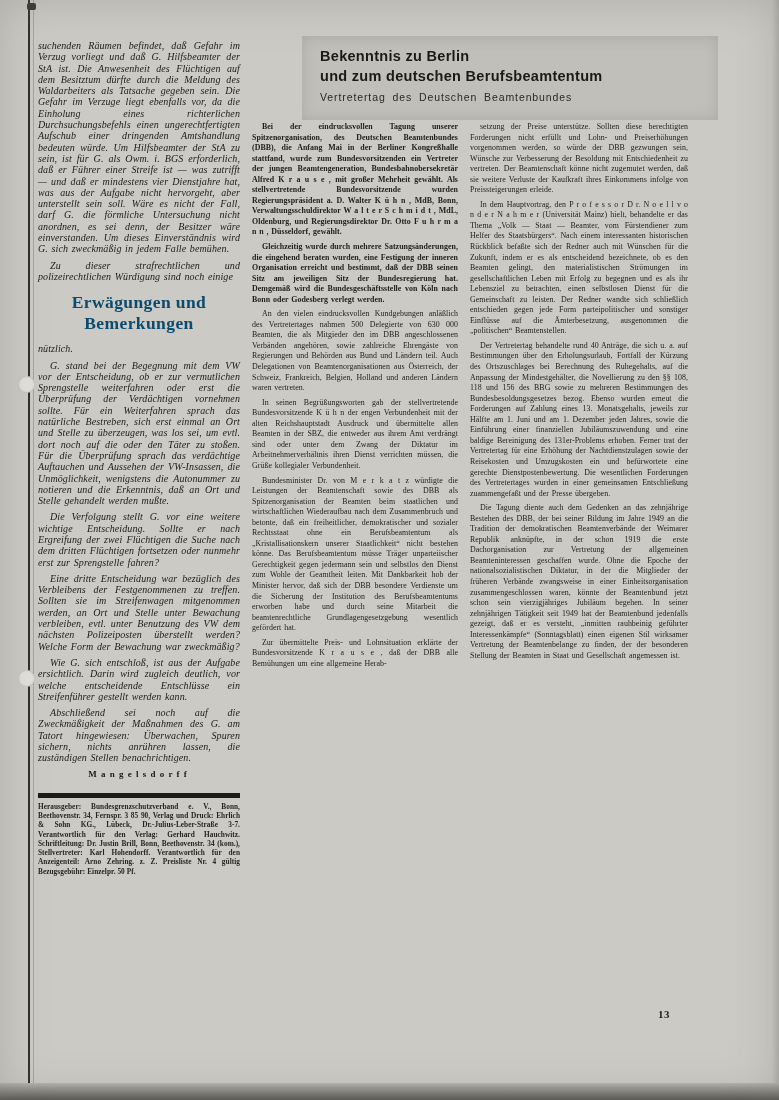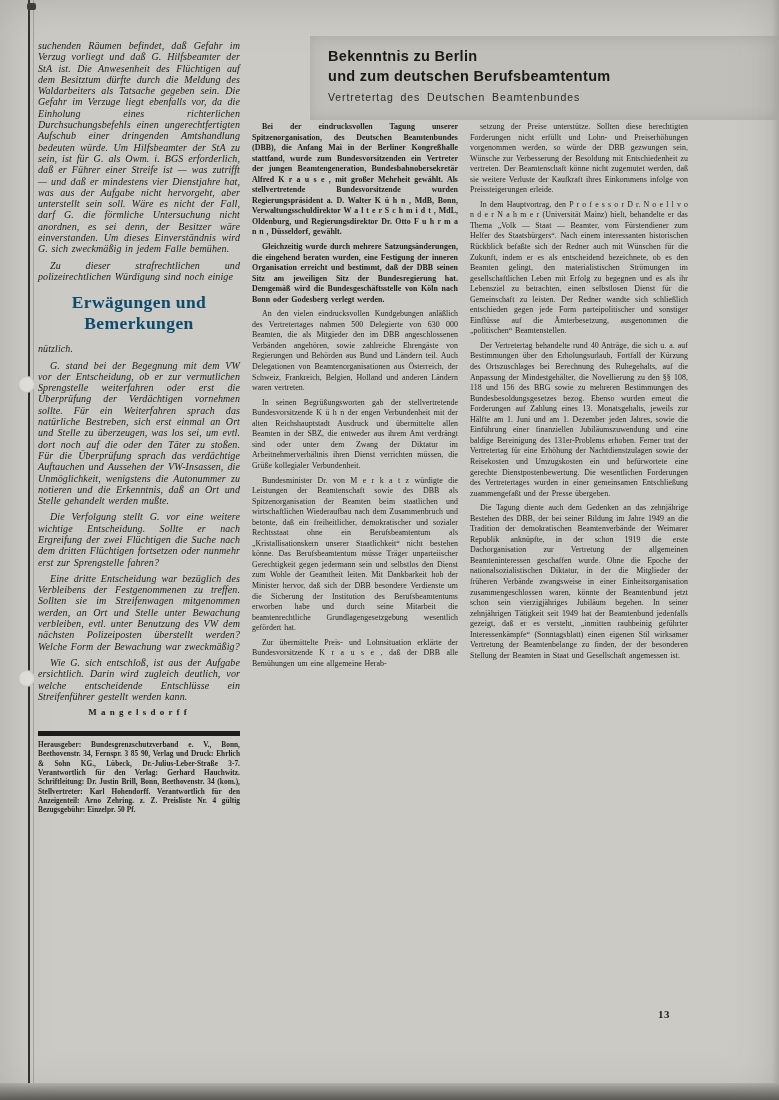--- a/index.html
+++ b/index.html
@@ -39,24 +39,23 @@
     font-size:9px;font-weight:700;text-align:center;letter-spacing:1px;
     margin:4px 2px 0 0;color:#20201e;
   }
   .rule{width:202px;height:5px;background:#1c1b19;margin:14px 0 0 0;}
   .imprint{
     margin-top:4px;font-size:7.3px;line-height:9.3px;font-weight:700;
     text-align:justify;letter-spacing:.05px;color:#262522;
   }
   
   .header-box{
-    position:absolute;left:302px;top:36px;width:470px;height:84px;
+    position:absolute;left:302px;top:36px;width:416px;height:84px;
     background:#c0bfb9;
     box-shadow:inset 0 0 14px rgba(110,108,100,.25);
-    margin-left:8px;
   }
   .header-box .t1,.header-box .t2{
     font-family:"Liberation Sans",sans-serif;font-weight:700;color:#1b1a18;
     font-size:14.5px;line-height:17px;margin:0 0 0 18px;letter-spacing:.3px;
   }
   .header-box .t1{padding-top:12px;}
   .header-box .t2{margin-top:3px;}
   .header-box .sub{
     font-family:"Liberation Sans",sans-serif;font-weight:400;color:#2a2926;
     font-size:10.5px;margin:6px 0 0 18px;letter-spacing:.9px;word-spacing:3px;
@@ -88,20 +87,21 @@
       <p class="para noindent">suchenden Räumen befindet, daß Gefahr im Verzug vorliegt und daß G. Hilfsbeamter der StA ist. Die Anwesenheit des Flüchtigen auf dem Besitztum dürfte durch die Meldung des Waldarbeiters als Tatsache gegeben sein. Die Gefahr im Verzuge liegt ebenfalls vor, da die Einholung eines richterlichen Durchsuchungsbefehls einen ungerechtfertigten Aufschub einer dringenden Amtshandlung bedeuten würde. Um Hilfsbeamter der StA zu sein, ist für G. als Owm. i. BGS erforderlich, daß er Führer einer Streife ist — was zutrifft — und daß er mindestens vier Dienstjahre hat, was aus der Aufgabe nicht hervorgeht, aber unterstellt sein soll. Wäre es nicht der Fall, darf G. die förmliche Untersuchung nicht anordnen, es sei denn, der Besitzer wäre einverstanden. Um dieses Einverständnis wird G. sich zweckmäßig in jedem Falle bemühen.</p>
       <p class="para">Zu dieser strafrechtlichen und polizeirechtlichen Würdigung sind noch einige</p>
     </div>
   <h2 class="section-heading">Erwägungen und Bemerkungen</h2>
   <div>
       <p class="para noindent">nützlich.</p>
       <p class="para">G. stand bei der Begegnung mit dem VW vor der Entscheidung, ob er zur vermutlichen Sprengstelle weiterfahren oder erst die Überprüfung der Verdächtigen vornehmen sollte. Für ein Weiterfahren sprach das natürliche Bestreben, sich erst einmal an Ort und Stelle zu überzeugen, was los sei, um evtl. dort noch auf die oder den Täter zu stoßen. Für die Überprüfung sprach das verdächtige Auftauchen und Aussehen der VW-Insassen, die Unmöglichkeit, wenigstens die Autonummer zu notieren und die Erkenntnis, daß an Ort und Stelle gehandelt werden mußte.</p>
       <p class="para">Die Verfolgung stellt G. vor eine weitere wichtige Entscheidung. Sollte er nach Ergreifung der zwei Flüchtigen die Suche nach dem dritten Flüchtigen fortsetzen oder nunmehr erst zur Sprengstelle fahren?</p>
       <p class="para">Eine dritte Entscheidung war bezüglich des Verbleibens der Festgenommenen zu treffen. Sollten sie im Streifenwagen mitgenommen werden, an Ort und Stelle unter Bewachung verbleiben, evtl. unter Benutzung des VW dem nächsten Polizeiposten überstellt werden? Welche Form der Bewachung war zweckmäßig?</p>
       <p class="para">Wie G. sich entschloß, ist aus der Aufgabe ersichtlich. Darin wird zugleich deutlich, vor welche entscheidende Entschlüsse ein Streifenführer gestellt werden kann.</p>
+      <p class="para">Abschließend sei noch auf die Zweckmäßigkeit der Maßnahmen des G. am Tatort hingewiesen: Überwachen, Spuren sichern, nichts anrühren lassen, die zuständigen Stellen benachrichtigen.</p>
     </div>
   <div class="signature">M a n g e l s d o r f f</div>
   <div class="rule"></div>
   <p class="imprint">Herausgeber: Bundesgrenzschutzverband e. V., Bonn, Beethovenstr. 34, Fernspr. 3 85 90, Verlag und Druck: Ehrlich &amp; Sohn KG., Lübeck, Dr.-Julius-Leber-Straße 3-7. Verantwortlich für den Verlag: Gerhard Hauchwitz. Schriftleitung: Dr. Justin Brill, Bonn, Beethovenstr. 34 (kom.), Stellvertreter: Karl Hohendorff. Verantwortlich für den Anzeigenteil: Arno Zehring. z. Z. Preisliste Nr. 4 gültig Bezugsgebühr: Einzelpr. 50 Pf.</p>
 </div>
 
 <div class="header-box">
   <div class="t1">Bekenntnis zu Berlin</div>
   <div class="t2">und zum deutschen Berufsbeamtentum</div>
   <div class="sub">Vertretertag des Deutschen Beamtenbundes</div>

